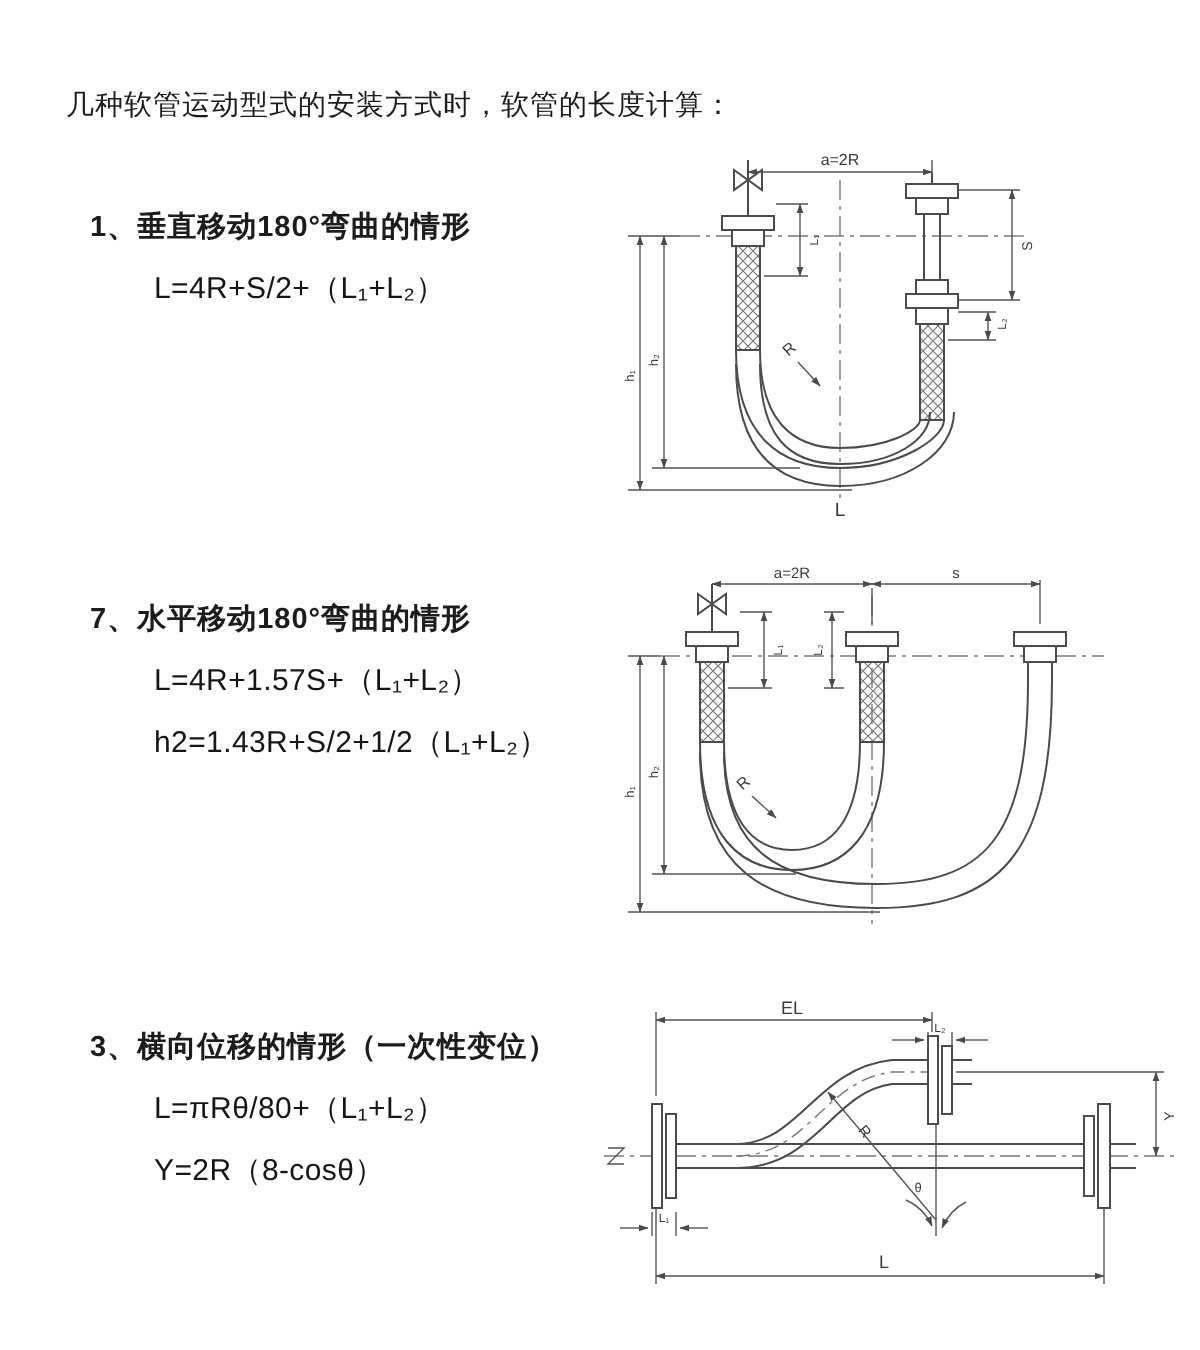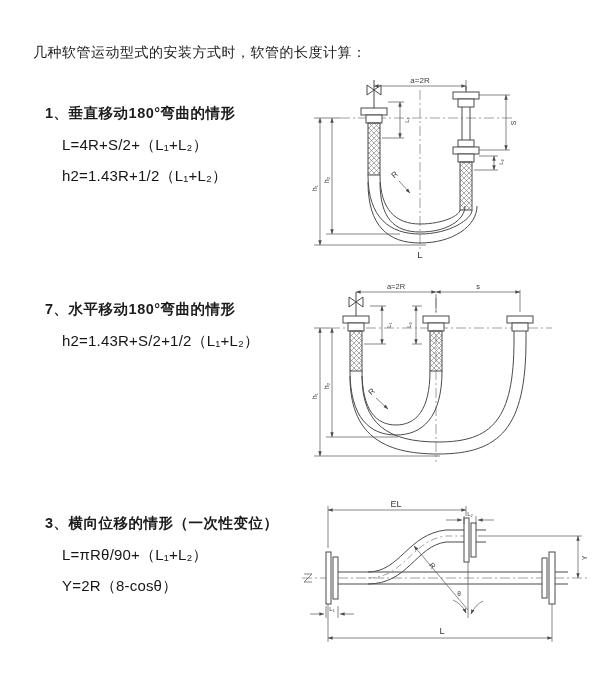--- a/index.html
+++ b/index.html
@@ -9,21 +9,21 @@
   }
   .title{
     position:absolute;left:33px;top:24px;font-size:14px;font-weight:normal;
     letter-spacing:0.5px;white-space:nowrap;margin-top:20px;
   }
   .sec-heading{
     position:absolute;left:45px;font-size:14.5px;font-weight:bold;
     letter-spacing:0.5px;white-space:nowrap;text-align:right;
   }
   .formulas{
-    position:absolute;left:62px;display:flex;flex-direction:column;gap:10px;
+    position:absolute;left:77px;display:flex;flex-direction:column;gap:10px;
   }
   .formula{
     font-size:15px;font-weight:400;color:#161616;line-height:21px;white-space:nowrap;
     letter-spacing:0.2px;
   }
   .diagram{position:absolute;}
   .ln{stroke:#4b4b4b;stroke-width:1;fill:none;}
   .fl{stroke:#4b4b4b;stroke-width:1;fill:#ffffff;}
   .dl{stroke:#555555;stroke-width:0.7;fill:none;}
   .cl{stroke:#7a7a7a;stroke-width:0.7;fill:none;stroke-dasharray:10 3 2 3;}
@@ -31,31 +31,31 @@
   svg text{fill:#3a3a3a;font-family:"Liberation Sans",sans-serif;}
 </style>
 </head>
 <body>
 
 <div class="title">几种软管运动型式的安装方式时，软管的长度计算：</div>
 
 <div class="sec-heading" style="top:104px">1、垂直移动180°弯曲的情形</div>
 <div class="formulas" style="top:134px">
   <div class="formula">L=4R+S/2+（L₁+L₂）</div>
-  <div class="formula">h2=1.43R+1/2（L₁+L₂）</div>
 </div>
 
 <div class="sec-heading" style="top:300px">7、水平移动180°弯曲的情形</div>
 <div class="formulas" style="top:330px">
+  <div class="formula">L=4R+1.57S+（L₁+L₂）</div>
   <div class="formula">h2=1.43R+S/2+1/2（L₁+L₂）</div>
 </div>
 
 <div class="sec-heading" style="top:514px">3、横向位移的情形（一次性变位）</div>
 <div class="formulas" style="top:544px">
-  <div class="formula">L=πRθ/90+（L₁+L₂）</div>
+  <div class="formula">L=πRθ/80+（L₁+L₂）</div>
   <div class="formula">Y=2R（8-cosθ）</div>
 </div>
 
 <svg class="diagram" style="left:304px;top:68px" width="272" height="195" viewBox="0 0 272 195">
   <defs>
     <marker id="ar1" viewBox="0 0 10 10" refX="9.5" refY="5" markerWidth="7" markerHeight="7" orient="auto-start-reverse">
       <path d="M0,1.5 L10,5 L0,8.5 Z" fill="#4b4b4b"></path>
     </marker>
     <pattern id="hx1" width="5" height="5" patternUnits="userSpaceOnUse">
       <path d="M0,0 L5,5 M5,0 L0,5" stroke="#777" stroke-width="0.6"></path>

